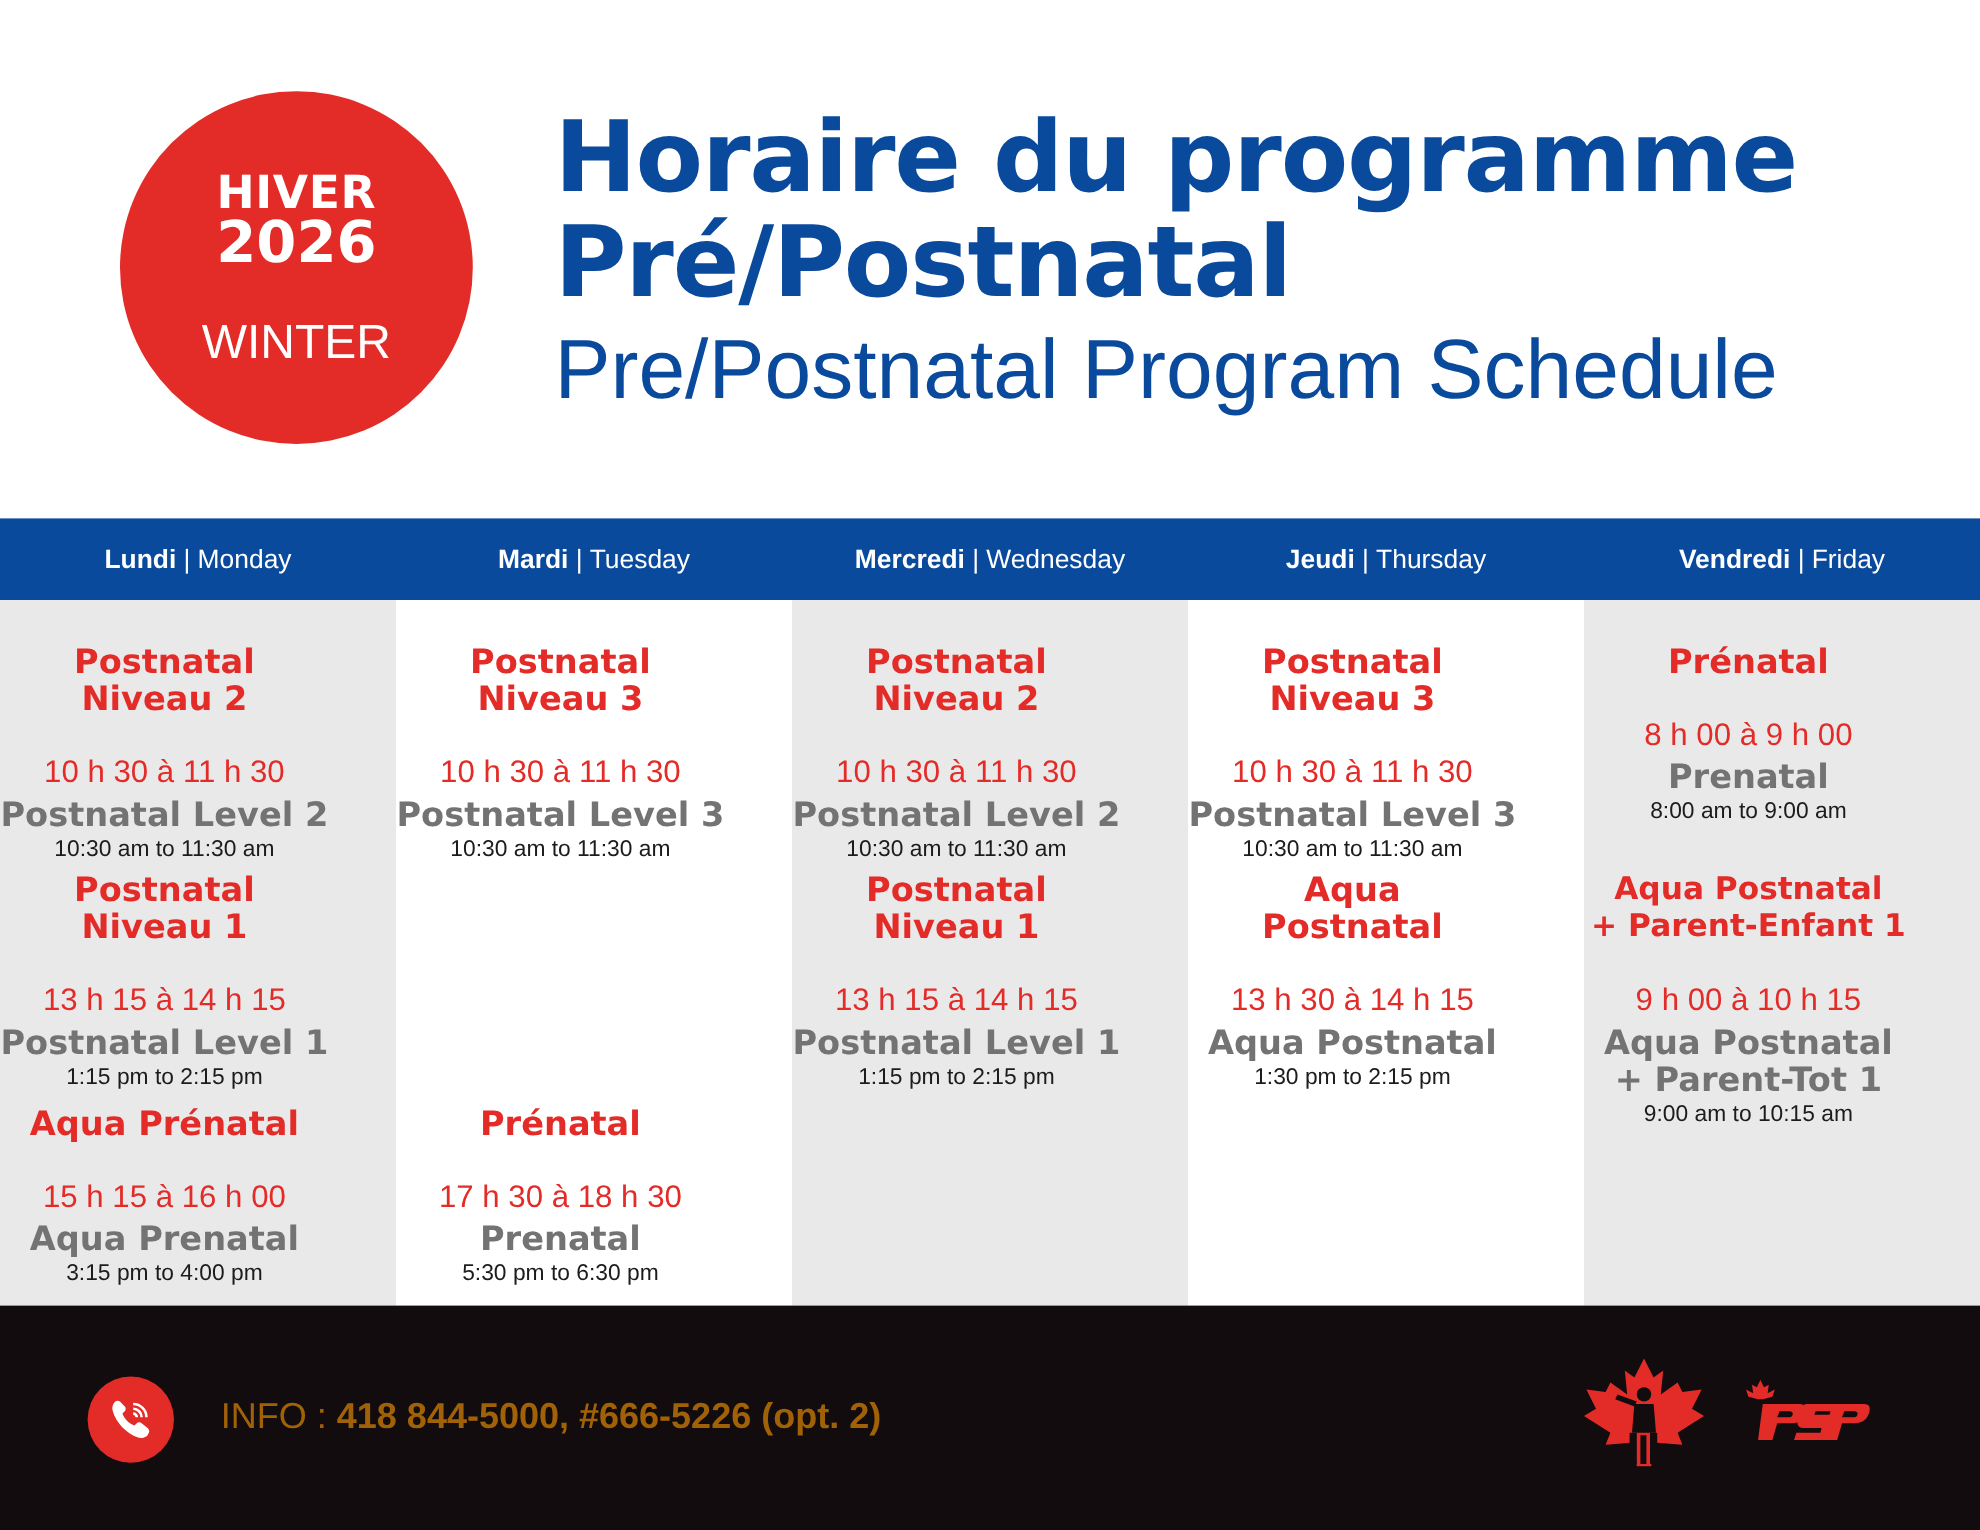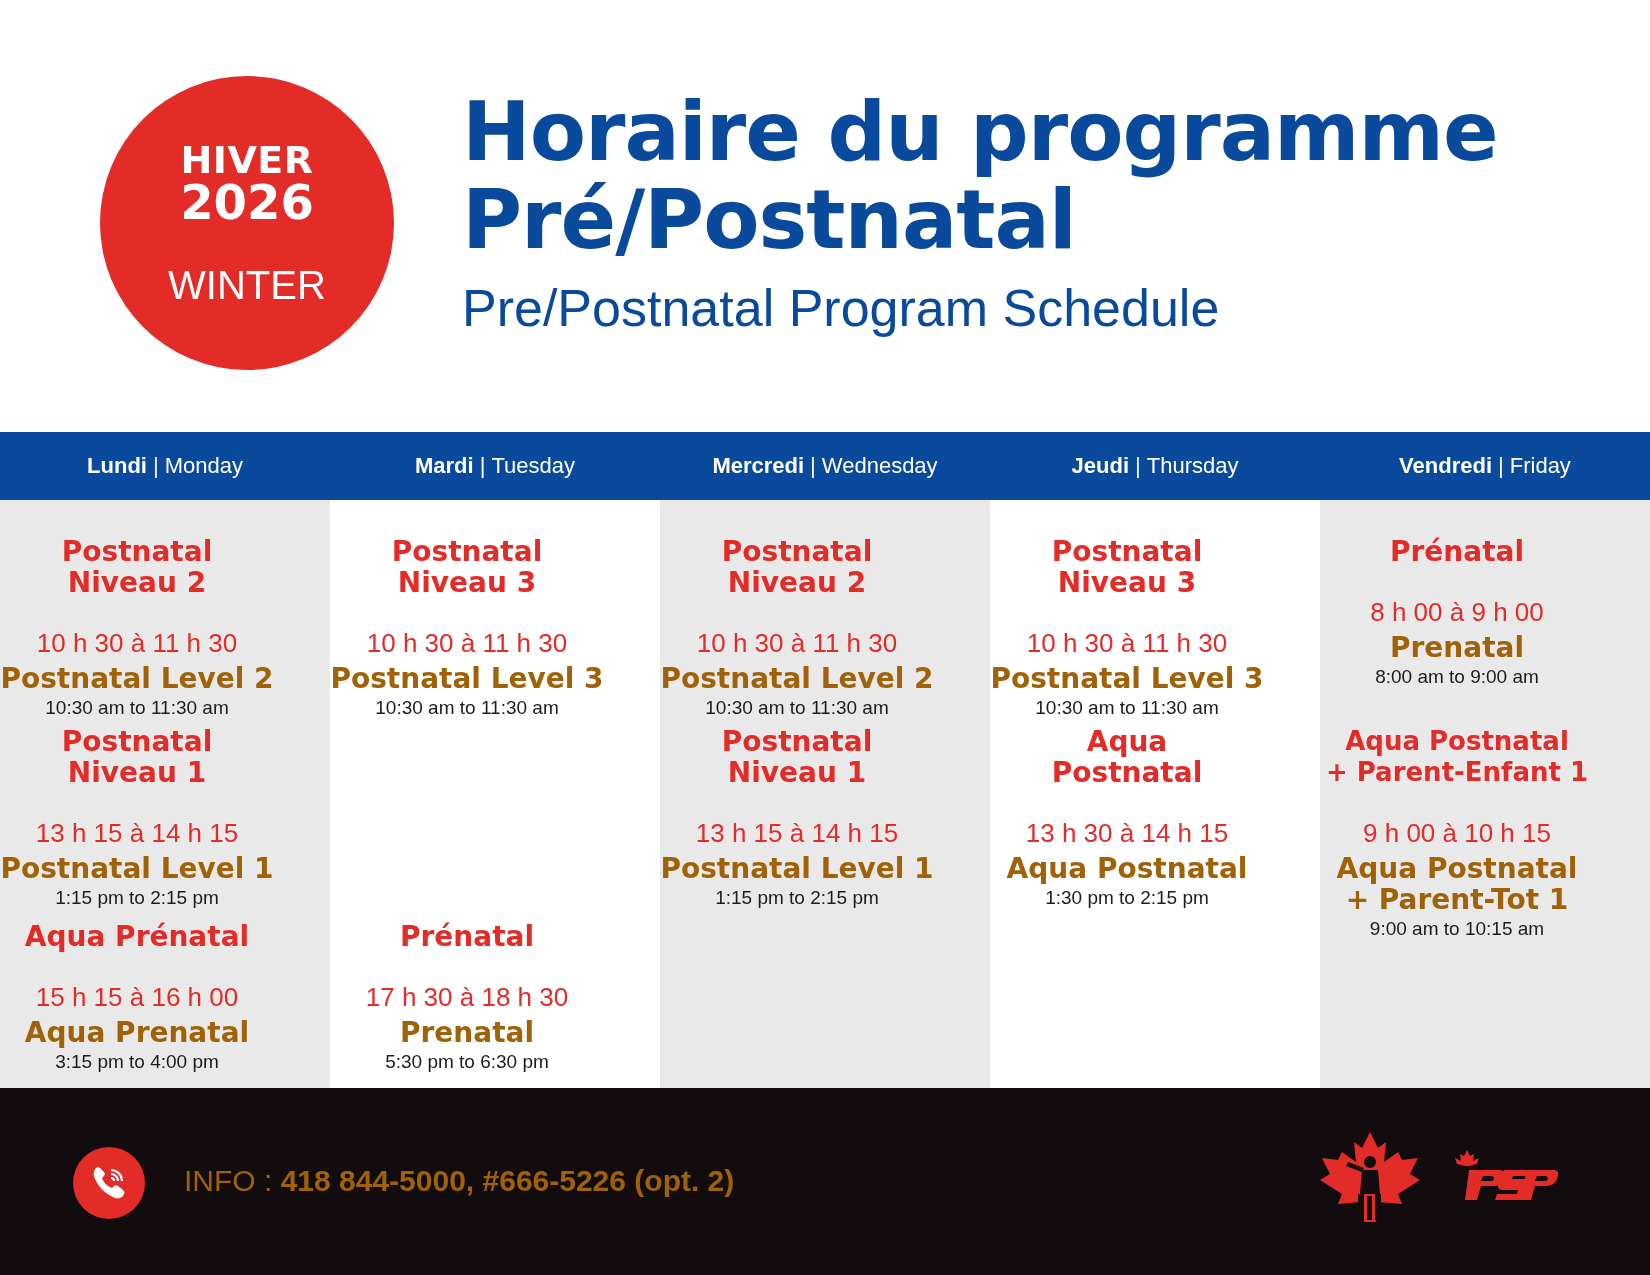--- a/index.html
+++ b/index.html
@@ -12,21 +12,21 @@
     border-radius: 50%; background: #e32b28;
     display: flex; flex-direction: column; align-items: center; justify-content: center;
     color: #ffffff; text-align: center;
   }
   .season-badge .fr { font-weight: bold; font-size: 38px; line-height: 42px; letter-spacing: 0.5px; }
   .season-badge .yr { font-weight: bold; font-size: 48px; line-height: 42px; }
   .season-badge .en { font-weight: normal; font-size: 40px; line-height: 44px; font-family: "Liberation Sans", sans-serif; margin-top: 40px; }
 
   .title-block { position: absolute; left: 448px; top: 88px; color: #0a4a9c; }
   .title-fr { font-family: "DejaVu Sans", sans-serif; font-weight: bold; font-size: 82px; line-height: 88px; letter-spacing: -1px; }
-  .title-en { font-family: "Liberation Sans", sans-serif; font-weight: normal; font-size: 52px; line-height: 80px; margin-top: 4px; }
+  .title-en { font-family: "Liberation Sans", sans-serif; font-weight: normal; font-size: 70px; line-height: 80px; margin-top: 4px; }
 
   .day-bar {
     position: absolute; left: 0; top: 432px; width: 1650px; height: 68px;
     background: #0a4a9c; display: flex;
   }
   .day-head {
     width: 330px; height: 68px; display: flex; align-items: center; justify-content: center;
     color: #ffffff; font-size: 22px; font-family: "Liberation Sans", sans-serif;
   }
   .day-head .fr { font-weight: bold; }
@@ -34,21 +34,21 @@
   .day-head .en { font-weight: normal; }
 
   .grid { position: absolute; left: 0; top: 500px; width: 1650px; height: 588px; display: flex; }
   .col { width: 330px; height: 588px; position: relative; }
   .col.shade { background: #e9e9ea; }
   .col.plain { background: #ffffff; }
 
   .session { position: absolute; left: 0; width: 274px; text-align: center; }
   .s-fr { color: #e32b28; font-weight: bold; font-size: 28px; line-height: 31px; font-family: "DejaVu Sans", sans-serif; }
   .s-fr-time { color: #e32b28; font-size: 26px; line-height: 26px; font-family: "Liberation Sans", sans-serif; margin-top: 32px; }
-  .s-en { color: #a16207; font-weight: bold; font-size: 28px; line-height: 31px; margin-top: 7px; font-family: "DejaVu Sans", sans-serif; }
+  .s-en { color: #737373; font-weight: bold; font-size: 28px; line-height: 31px; margin-top: 7px; font-family: "DejaVu Sans", sans-serif; }
   .s-en-time { color: #1e1b1c; font-size: 19px; line-height: 28px; font-family: "Liberation Sans", sans-serif; }
 
   .footer {
     position: absolute; left: 0; top: 1088px; width: 1650px; height: 187px; background: #120c0e;
   }
   .phone-icon {
     position: absolute; left: 73px; top: 1147px; width: 72px; height: 72px; border-radius: 50%;
     background: #e32b28; display: flex; align-items: center; justify-content: center;
   }
   .info-line {

